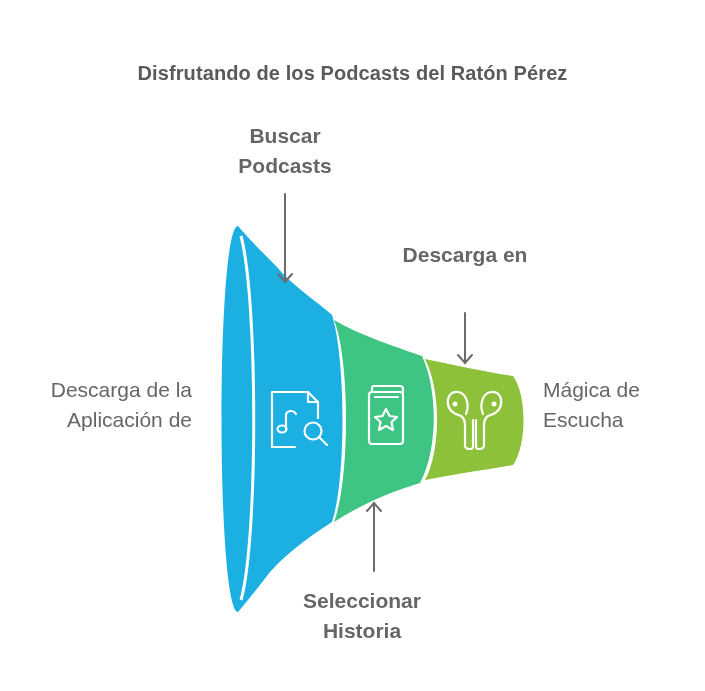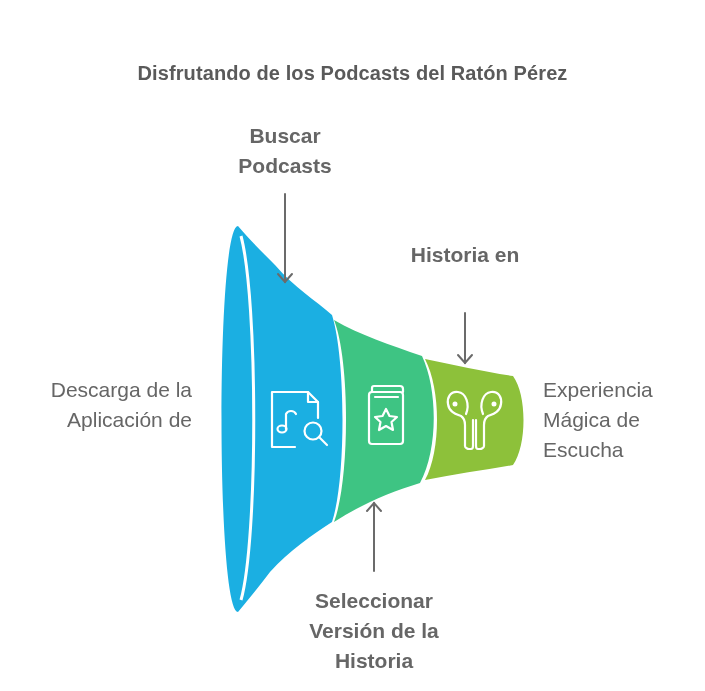--- a/index.html
+++ b/index.html
@@ -89,26 +89,24 @@
   <span>Descarga de la</span>
   <span>Aplicación de</span>
 </div>
 
 <div class="label center" style="left:200px; top:121px; width:170px;">
   <span>Buscar</span>
   <span>Podcasts</span>
 </div>
 
 <div class="label center" style="left:360px; top:240px; width:210px;">
-  <span>Historia en</span>
+  <span>Descarga en</span>
 </div>
 
-<div class="label center" style="left:284px; top:586px; width:180px;">
+<div class="label center" style="left:272px; top:586px; width:180px;">
   <span>Seleccionar</span>
-  <span>Versión de la</span>
   <span>Historia</span>
 </div>
 
 <div class="label left" style="left:543px; top:375px; width:160px;">
-  <span>Experiencia</span>
   <span>Mágica de</span>
   <span>Escucha</span>
 </div>
 
 </body></html>

